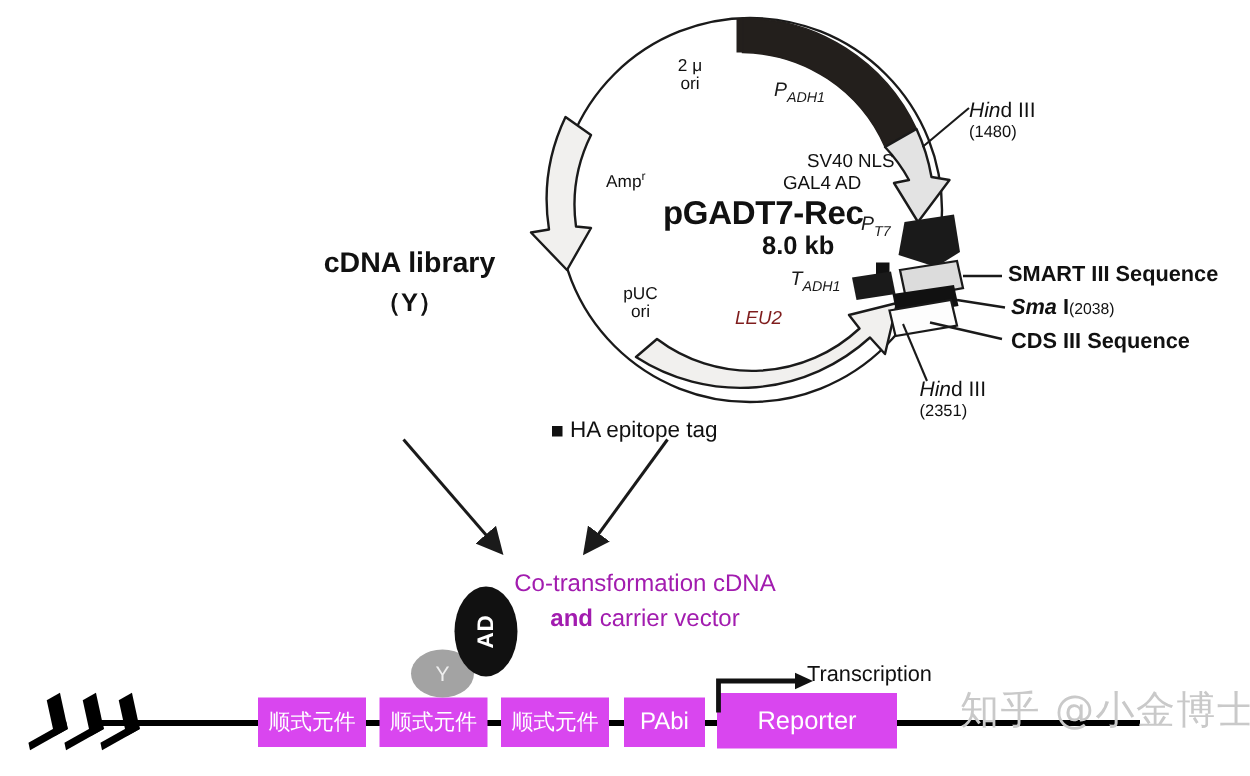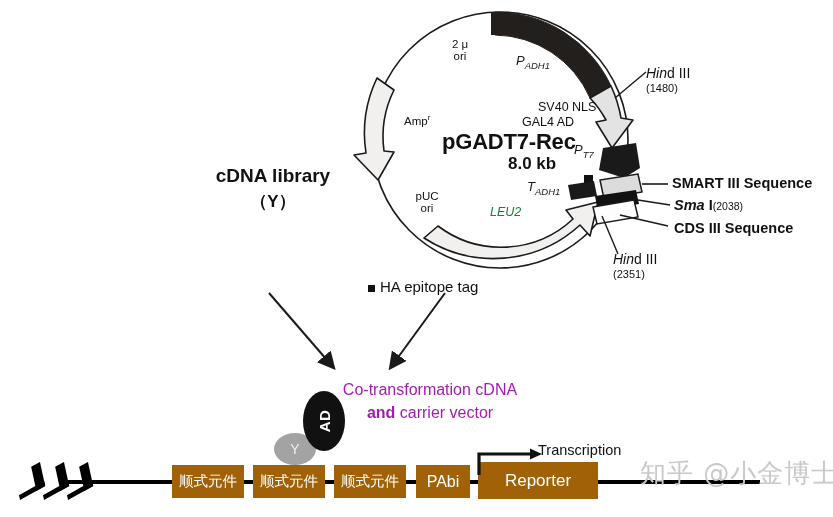--- a/index.html
+++ b/index.html
@@ -39,21 +39,21 @@
     letter-spacing: -0.2px;
     color: #111;
   }
   .map-subtitle {
     font-weight: bold;
     font-size: 17px;
     color: #111;
   }
   .map-small { font-size: 11.5px; color: #111; }
   .map-small-center { font-size: 11.5px; color: #111; text-align: center; }
-  .map-gene-italic { font-style: italic; font-size: 12.5px; color: #15803d; }
+  .map-gene-italic { font-style: italic; font-size: 12.5px; color: #7f1d1d; }
   .pfx { font-style: italic; font-size: 13px; }
   .sub { font-style: italic; font-size: 9.5px; vertical-align: sub; }
   .supr { font-size: 8px; vertical-align: super; }
 
   
   .callout-bold {
     position: absolute;
     font-weight: bold;
     font-size: 14.5px;
     white-space: nowrap;
@@ -149,21 +149,21 @@
   .chev {
     position: absolute;
     top: 464px;
     width: 20px; height: 34px;
     border-right: 7px solid #000;
     border-bottom: 7px solid #000;
     transform: skewX(-38deg) rotate(-45deg);
   }
   .gene-box {
     position: absolute;
-    background: #a16207;
+    background: #d946ef;
     color: #fff;
     display: flex;
     align-items: center;
     justify-content: center;
     z-index: 3;
     font-size: 15px;
     white-space: nowrap;
   }
   .cis-box { top: 465px; height: 33px; width: 72px; font-size: 14.5px; }
   #pabi-box { top: 465px; height: 33px; left: 416px; width: 54px; font-size: 16px; }

